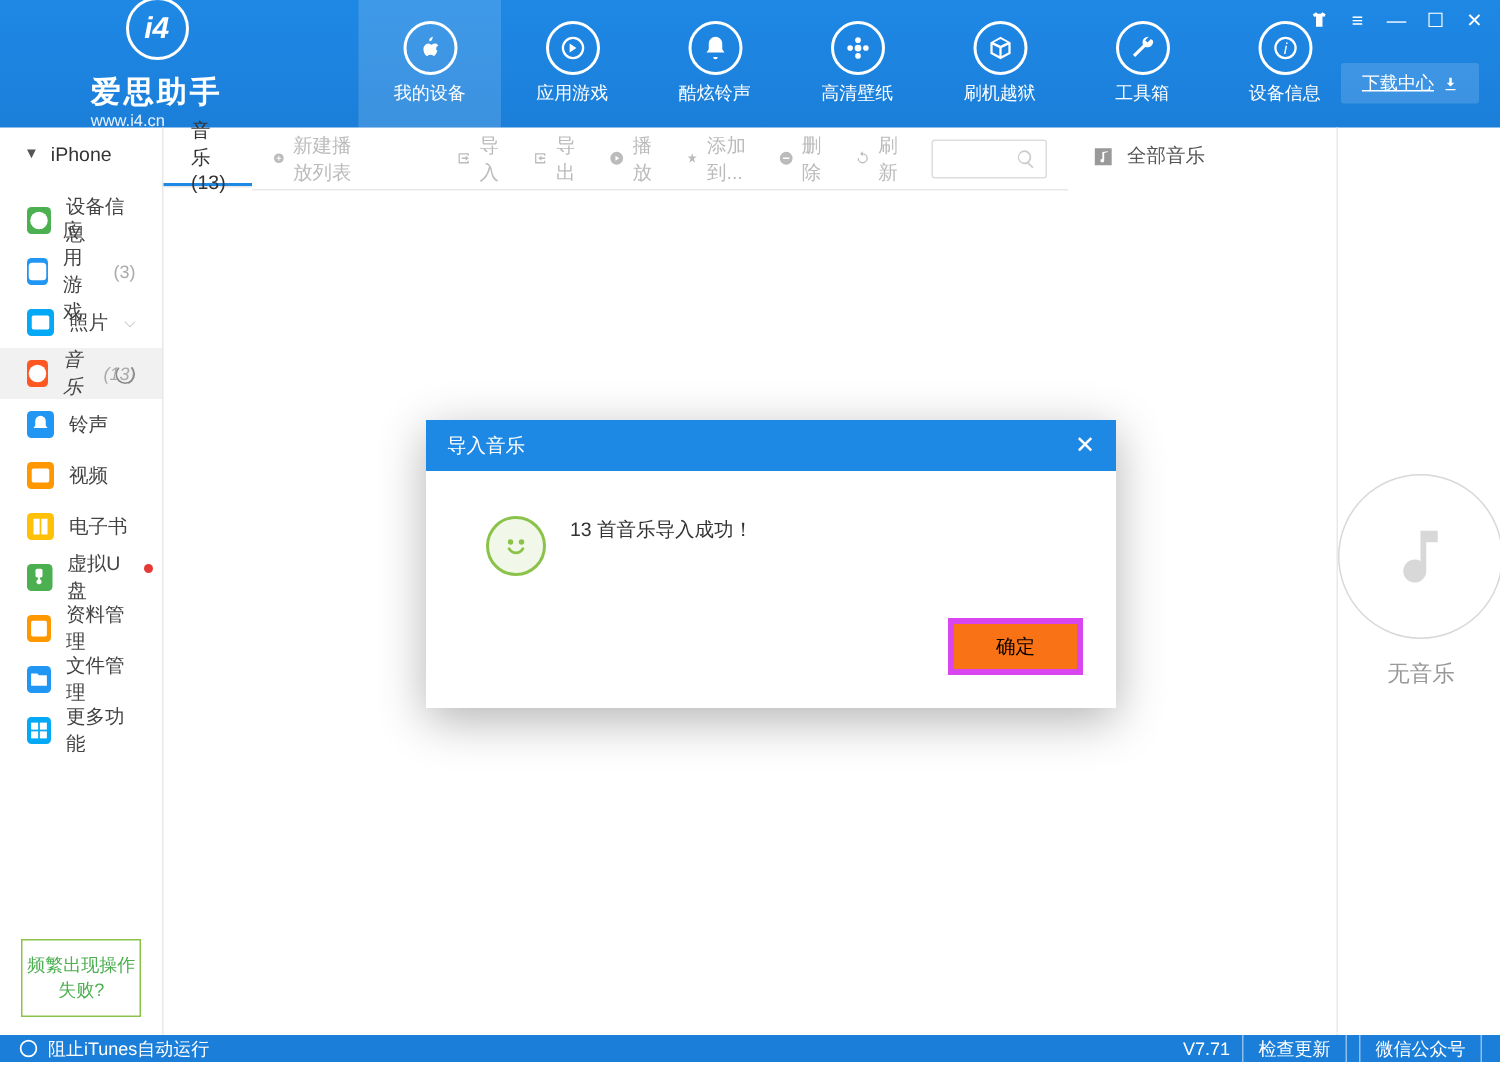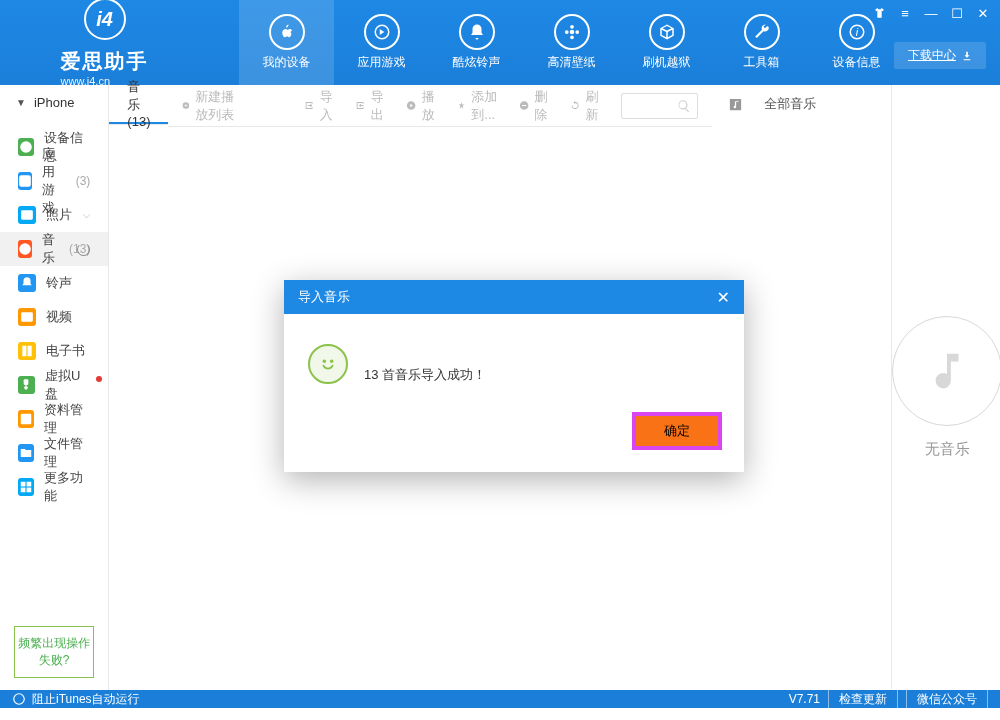--- a/index.html
+++ b/index.html
@@ -21,57 +21,57 @@
 .win-btn { width: 22px; height: 18px; color: #fff; display: flex; align-items: center; justify-content: center; font-size: 13px; cursor: pointer; }
 .download-center { position: absolute; top: 42px; right: 14px; background: rgba(255,255,255,.15); color: #fff; font-size: 12px; padding: 5px 14px; border-radius: 2px; cursor: pointer; display: flex; align-items: center; gap: 6px; text-decoration: underline; }
 
 
 .body { display: flex; height: 605px; }
 .sidebar { width: 195px; border-right: 1px solid #e8e8e8; display: flex; flex-direction: column; }
 .device-row { padding: 10px 16px; font-size: 13px; display: flex; align-items: center; gap: 8px; color: #333; cursor: pointer; }
 .device-row .arrow { font-size: 10px; color: #555; }
 .side-list { flex: 1; }
 .side-item { height: 34px; display: flex; align-items: center; padding: 0 18px; font-size: 13px; color: #444; cursor: pointer; gap: 10px; position: relative; }
-.side-item.active { background: #f1f1f1; }
+.side-item.active { background: #f1f1f1; font-style: italic; }
 .side-icon { width: 18px; height: 18px; border-radius: 3px; display: flex; align-items: center; justify-content: center; }
 .side-icon svg { width: 14px; height: 14px; }
 .count { color: #aaa; font-size: 12px; }
 .spinner { width: 13px; height: 13px; border: 1.5px solid #888; border-top-color: transparent; border-radius: 50%; position: absolute; right: 18px; }
 .chev { position: absolute; right: 18px; color: #bbb; font-size: 10px; }
 .dot-red { width: 6px; height: 6px; background: #e53935; border-radius: 50%; position: absolute; left: 96px; top: 8px; }
 .fail-link { margin: 0 14px 12px; border: 1px solid #8bc34a; color: #4caf50; font-size: 12px; text-align: center; padding: 8px 0; cursor: pointer; }
 
 
 .main { flex: 1; display: flex; }
 .tab-row { height: 40px; border-bottom: 1px solid #e8e8e8; display: flex; align-items: stretch; }
 .tab { padding: 0 18px; font-size: 13px; color: #333; display: flex; align-items: center; border-bottom: 2px solid #1e88e5; cursor: pointer; }
 .toolbar { height: 42px; border-bottom: 1px solid #e8e8e8; display: flex; align-items: center; padding: 0 14px; gap: 18px; color: #bbb; font-size: 13px; }
 .tool { display: flex; align-items: center; gap: 5px; cursor: pointer; }
 .tool svg { width: 15px; height: 15px; fill: #bbb; }
 .search-box { margin-left: auto; width: 130px; height: 26px; border: 1px solid #ddd; border-radius: 2px; display: flex; align-items: center; justify-content: flex-end; padding: 0 6px; }
 .search-box svg { width: 14px; height: 14px; fill: #ccc; }
 .content-row { flex: 1; display: flex; }
 .sub-list { width: 180px; border-right: 1px solid #e8e8e8; }
-.sub-item { height: 38px; display: flex; align-items: center; padding: 0 16px; font-size: 13px; color: #555; gap: 21px; cursor: pointer; }
+.sub-item { height: 38px; display: flex; align-items: center; padding: 0 16px; font-size: 13px; color: #555; gap: 8px; cursor: pointer; }
 .sub-item svg { width: 15px; height: 15px; fill: #999; }
 .content-area { flex: 1; display: flex; flex-direction: column; align-items: center; justify-content: center; color: #999; gap: 14px; }
 .music-circle { width: 110px; height: 110px; border: 1px solid #d8d8d8; border-radius: 50%; display: flex; align-items: center; justify-content: center; }
 .music-circle svg { width: 46px; height: 46px; fill: #d8d8d8; }
 
 
 .footer { height: 18px; background: #1b7fd9; color: #fff; display: flex; align-items: center; padding: 0 12px; font-size: 12px; }
 .footer-left { display: flex; align-items: center; gap: 6px; }
 .footer-right { margin-left: auto; display: flex; align-items: center; gap: 8px; }
 .footer-btn { border: 1px solid rgba(255,255,255,.5); padding: 2px 10px; border-radius: 2px; cursor: pointer; }
 
 
 .dialog { position: absolute; top: 280px; left: 284px; width: 460px; background: #fff; box-shadow: 0 8px 30px rgba(0,0,0,.3); }
 .dialog-title { background: #1e88e5; color: #fff; height: 34px; display: flex; align-items: center; padding: 0 14px; font-size: 13px; justify-content: space-between; }
 .dialog-title .x { cursor: pointer; font-size: 16px; }
-.dialog-body { padding: 30px 24px 18px; display: flex; align-items: flex-end; gap: 16px; }
+.dialog-body { padding: 30px 24px 18px; display: flex; align-items: flex-start; gap: 16px; margin-left: 16px; }
 .smile { width: 40px; height: 40px; border: 2px solid #8bc34a; border-radius: 50%; display: flex; align-items: center; justify-content: center; background: #f1f8e9; }
 .smile svg { width: 22px; height: 22px; }
 .dialog-msg { font-size: 13px; color: #333; }
 .dialog-actions { display: flex; justify-content: flex-end; padding: 10px 22px 22px; }
 .ok-btn { border: 4px solid #d946ef; background: #f97316; padding: 6px 28px; font-size: 13px; cursor: pointer; text-align: right; }
 </style>
 </head>
 <body>
 
 <div class="header">

